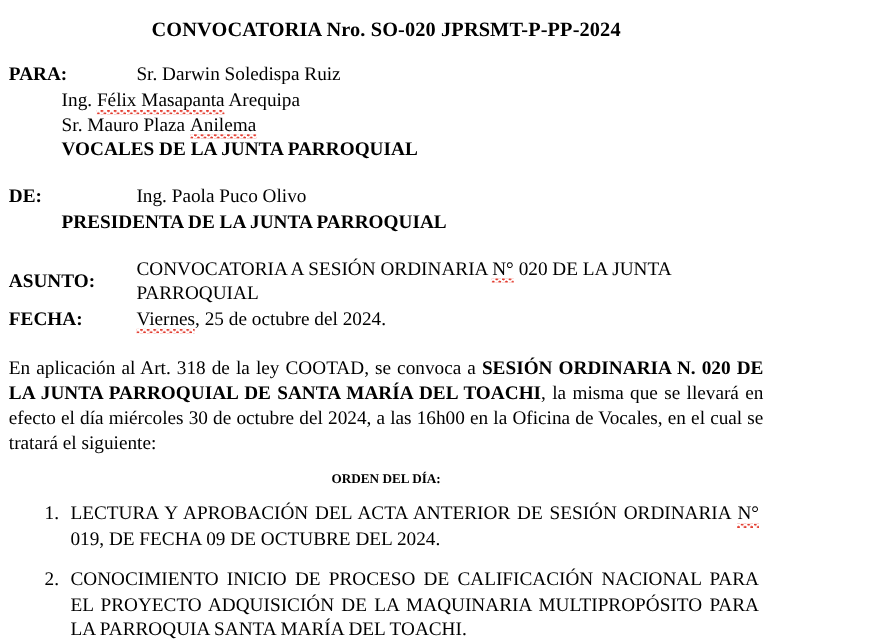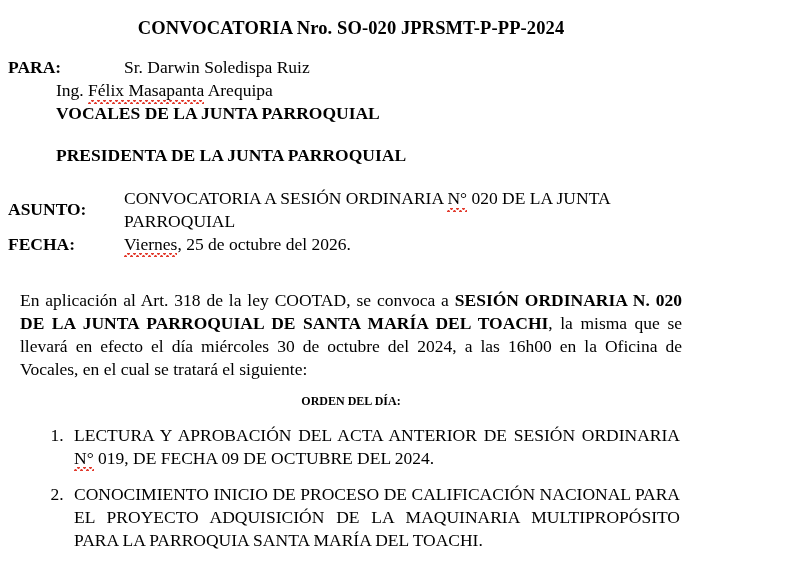--- a/index.html
+++ b/index.html
@@ -42,32 +42,32 @@
   .field-value {
     flex: 1 1 auto;
   }
   .block-gap-md { height: 20px; }
   .block-gap-lg { height: 22px; }
   .indent-line {
     margin-left: 48px;
   }
   .para {
     text-align: justify;
-    margin: 12px;
+    margin: 0;
     text-justify: inter-word;
   }
   .para b { font-weight: bold; }
   .center-head {
     text-align: center;
     font-weight: bold;
     margin: 14px 0 12px 0;
     font-size: 12px;
   }
   ol.agenda {
-    margin: 14px;
+    margin: 4px;
     padding-left: 46px;
     list-style-type: decimal;
   }
   ol.agenda li {
     text-align: justify;
     margin-bottom: 14px;
     padding-left: 6px;
   }
   
   .sp {
@@ -96,35 +96,42 @@
 
   <div class="doc-title">CONVOCATORIA Nro. SO-020 JPRSMT-P-PP-2024</div>
 
   <div class="field-row">
     <div class="field-label">PARA:</div>
     <div class="field-value">Sr. Darwin Soledispa Ruiz</div>
   </div>
   <div class="indent-line">
     <span>Ing. </span><span class="sp">Félix Masapanta</span><span> Arequipa</span>
   </div>
+  <div class="indent-line">
+    <span>Sr. Mauro Plaza </span><span class="sp">Anilema</span>
+  </div>
   <div class="indent-line" style="font-weight:bold">VOCALES DE LA JUNTA PARROQUIAL</div>
 
   <div class="block-gap-md"></div>
 
+  <div class="field-row">
+    <div class="field-label">DE:</div>
+    <div class="field-value">Ing. Paola Puco Olivo</div>
+  </div>
   <div class="indent-line" style="font-weight:bold">PRESIDENTA DE LA JUNTA PARROQUIAL</div>
 
   <div class="block-gap-md"></div>
 
   <div class="field-row">
     <div class="field-label">ASUNTO:</div>
     <div class="field-value">CONVOCATORIA A SESIÓN ORDINARIA <span class="sp">N°</span> 020 DE LA JUNTA PARROQUIAL</div>
   </div>
   <div class="field-row">
     <div class="field-label">FECHA:</div>
-    <div class="field-value"><span class="sp">Viernes</span><span>, 25 de octubre del 2026.</span></div>
+    <div class="field-value"><span class="sp">Viernes</span><span>, 25 de octubre del 2024.</span></div>
   </div>
 
   <div class="block-gap-lg"></div>
 
   <p class="para"><span>En aplicación al Art. 318 de la ley COOTAD, se convoca a </span><b>SESIÓN ORDINARIA N. 020 DE LA JUNTA PARROQUIAL DE SANTA MARÍA DEL TOACHI</b><span>, la misma que se llevará en efecto el día miércoles 30 de octubre del 2024, a las 16h00 en la Oficina de Vocales, en el cual se tratará el siguiente:</span></p>
 
   <div class="center-head">ORDEN DEL DÍA:</div>
 
   <ol class="agenda">
     <li>LECTURA Y APROBACIÓN DEL ACTA ANTERIOR DE SESIÓN ORDINARIA <span class="sp">N°</span> 019, DE FECHA 09 DE OCTUBRE DEL 2024.</li>

